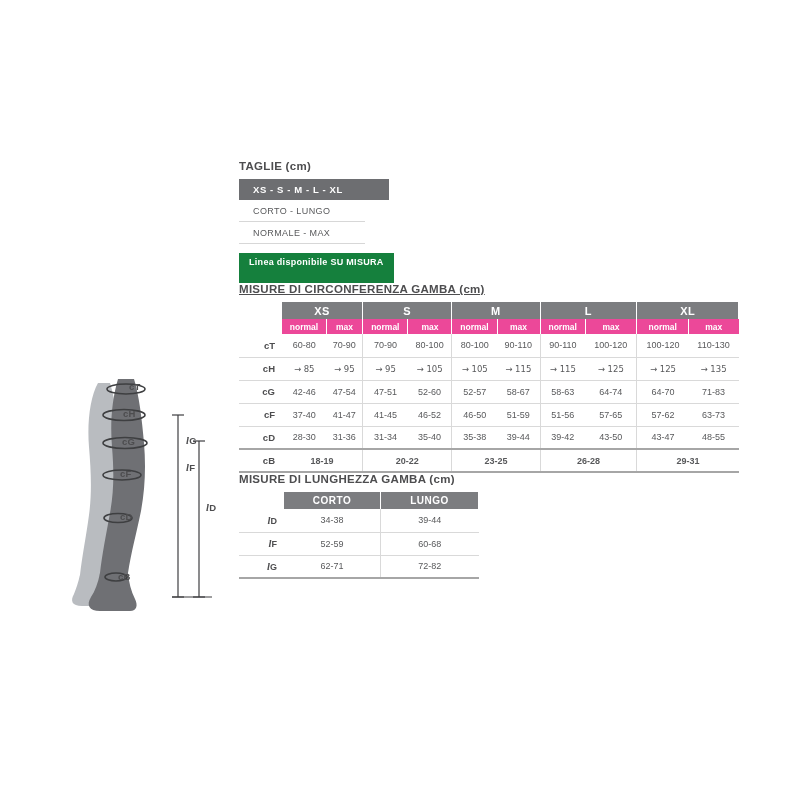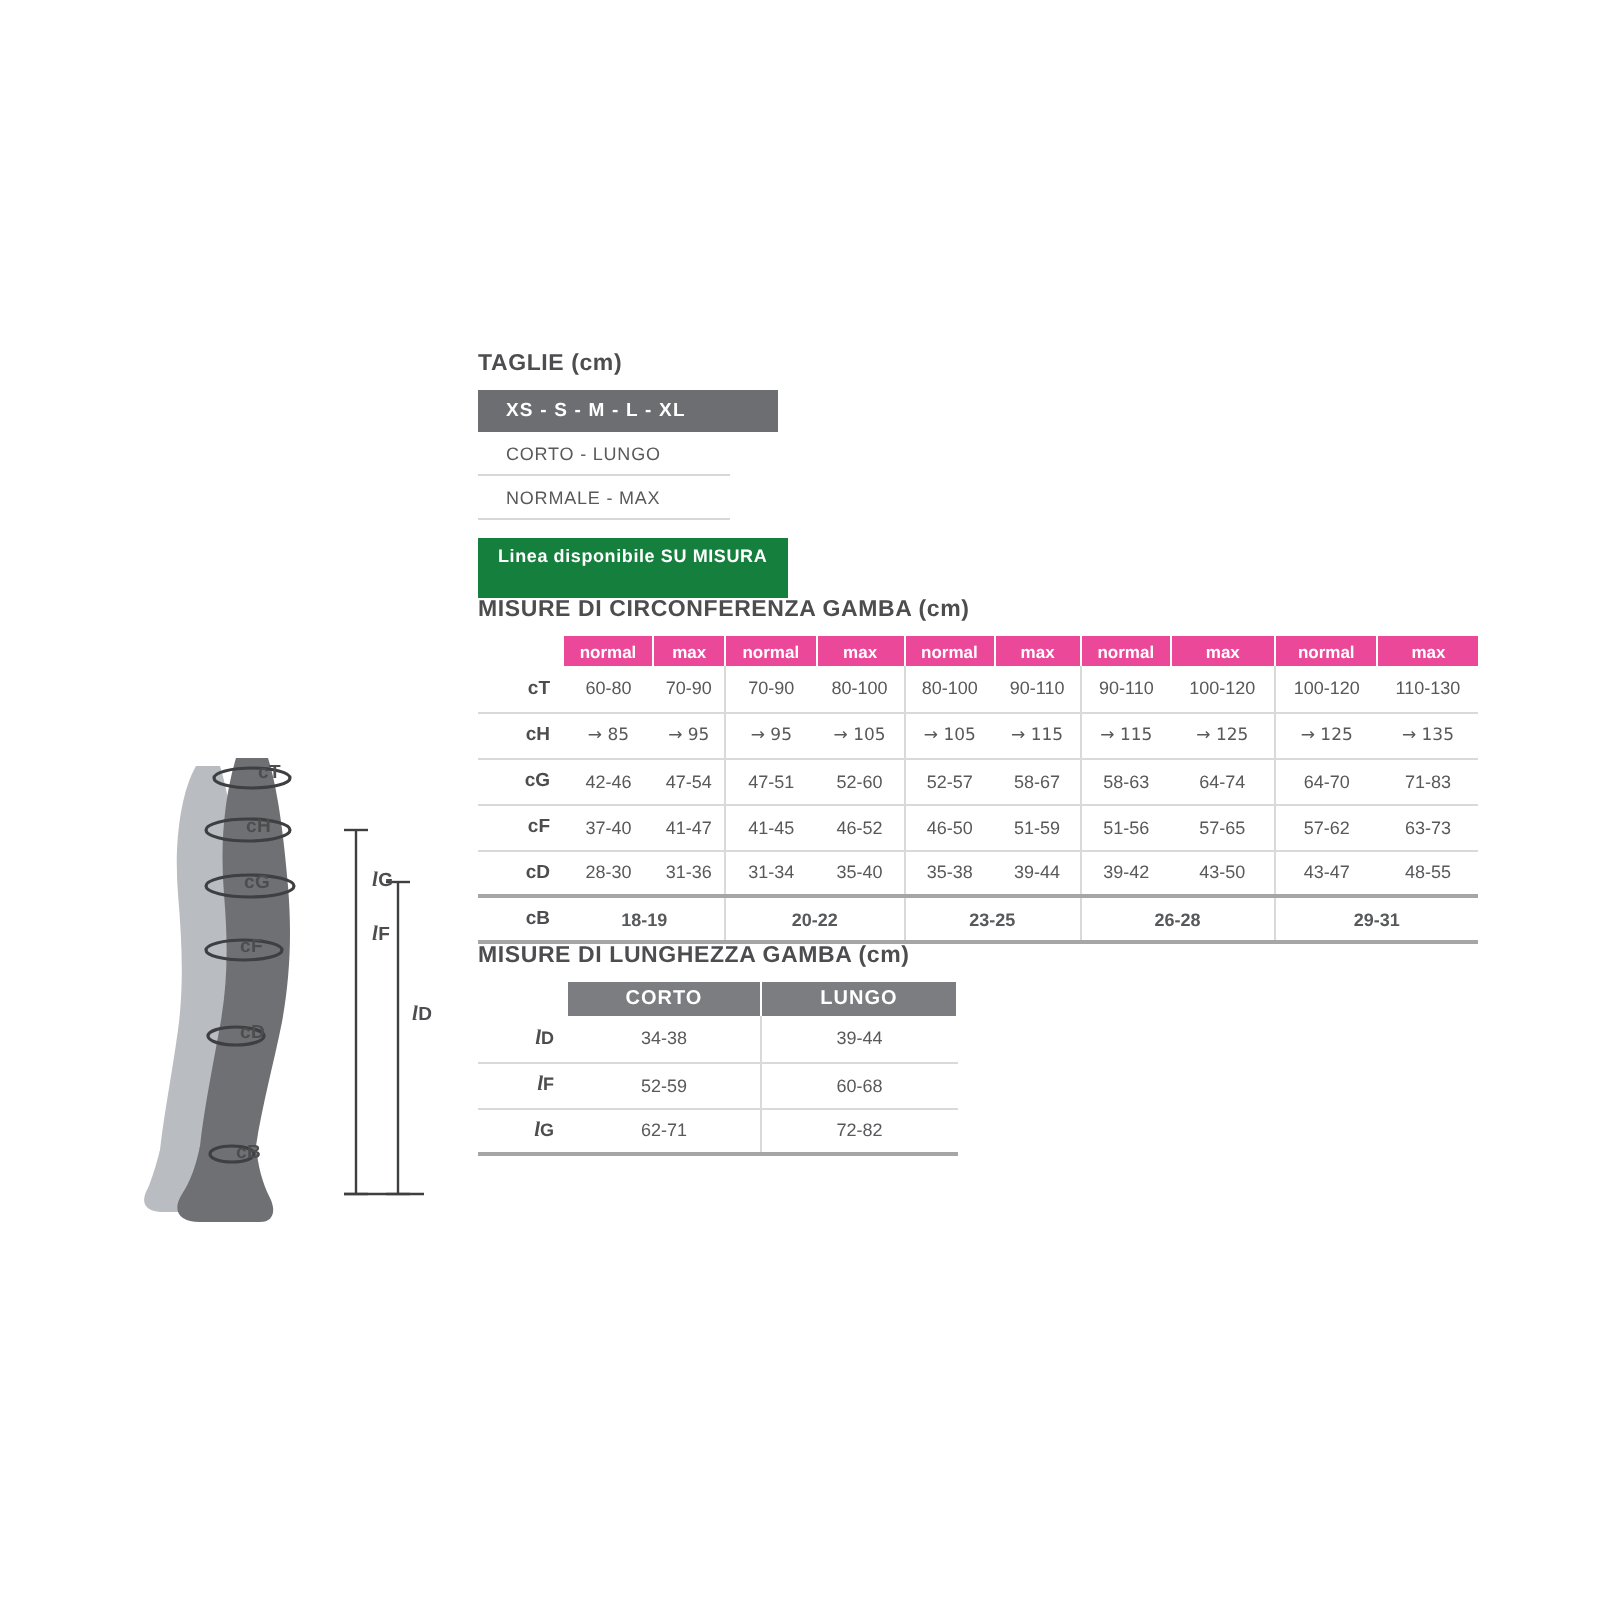--- a/index.html
+++ b/index.html
@@ -39,21 +39,21 @@
     font-weight: bold;
     color: #4d4d4f;
     letter-spacing: .2px;
   }
   .lbl .it { font-style: italic; font-family:"Liberation Serif", serif; font-size:10.5px; }
 
   
   .content {
     position: absolute;
     left: 239px;
-    top: 176px;
+    top: 160px;
     width: 500px;
   }
 
   h2.section-title {
     margin: 0 0 7px 0;
     font-size: 11.5px;
     font-weight: bold;
     color: #4d4d4f;
     letter-spacing: .3px;
   }
@@ -144,21 +144,21 @@
 
   .arrow { font-family:"DejaVu Sans", sans-serif; font-size:8.5px; }
 
   
   table.len { width: 240px; }
   .len .hdr-grey { font-size: 10px; }
   .len td.rowlab { width: 38px; }
   .len tbody td { font-size: 9px; }
   .it-lab { font-style: italic; font-family:"Liberation Serif", serif; font-size:10.5px; font-weight:bold; }
 
-  .mt-big { margin-top: 26px; }
+  .mt-big { margin-top: 26px; text-decoration: underline; }
   .mt-mid { margin-top: 20px; }
 </style>
 </head>
 <body>
 
 <div class="sheet">
 
   <div class="illustration">
     <svg class="leg-svg" width="180" height="255" viewBox="0 0 180 255">
 
@@ -204,20 +204,28 @@
     <h2 class="section-title">TAGLIE (cm)</h2>
     <div class="tag-bar">XS - S - M - L - XL</div>
     <div class="tag-line">CORTO - LUNGO</div>
     <div class="tag-line">NORMALE - MAX</div>
     <div class="tag-red"><span>Linea disponibile </span><span class="b">SU MISURA</span></div>
 
     
     <h2 class="section-title mt-big">MISURE DI CIRCONFERENZA GAMBA (cm)</h2>
     <table class="circ">
       <thead>
+        <tr>
+          <th class="hdr-blank"></th>
+          <th class="hdr-grey" colspan="2">XS</th>
+          <th class="hdr-grey" colspan="2">S</th>
+          <th class="hdr-grey" colspan="2">M</th>
+          <th class="hdr-grey" colspan="2">L</th>
+          <th class="hdr-grey" colspan="2">XL</th>
+        </tr>
         <tr>
           <th class="hdr-blank"></th>
           <th class="hdr-sub">normal</th>
           <th class="hdr-sub">max</th>
           <th class="hdr-sub">normal</th>
           <th class="hdr-sub">max</th>
           <th class="hdr-sub">normal</th>
           <th class="hdr-sub">max</th>
           <th class="hdr-sub">normal</th>
           <th class="hdr-sub">max</th>

